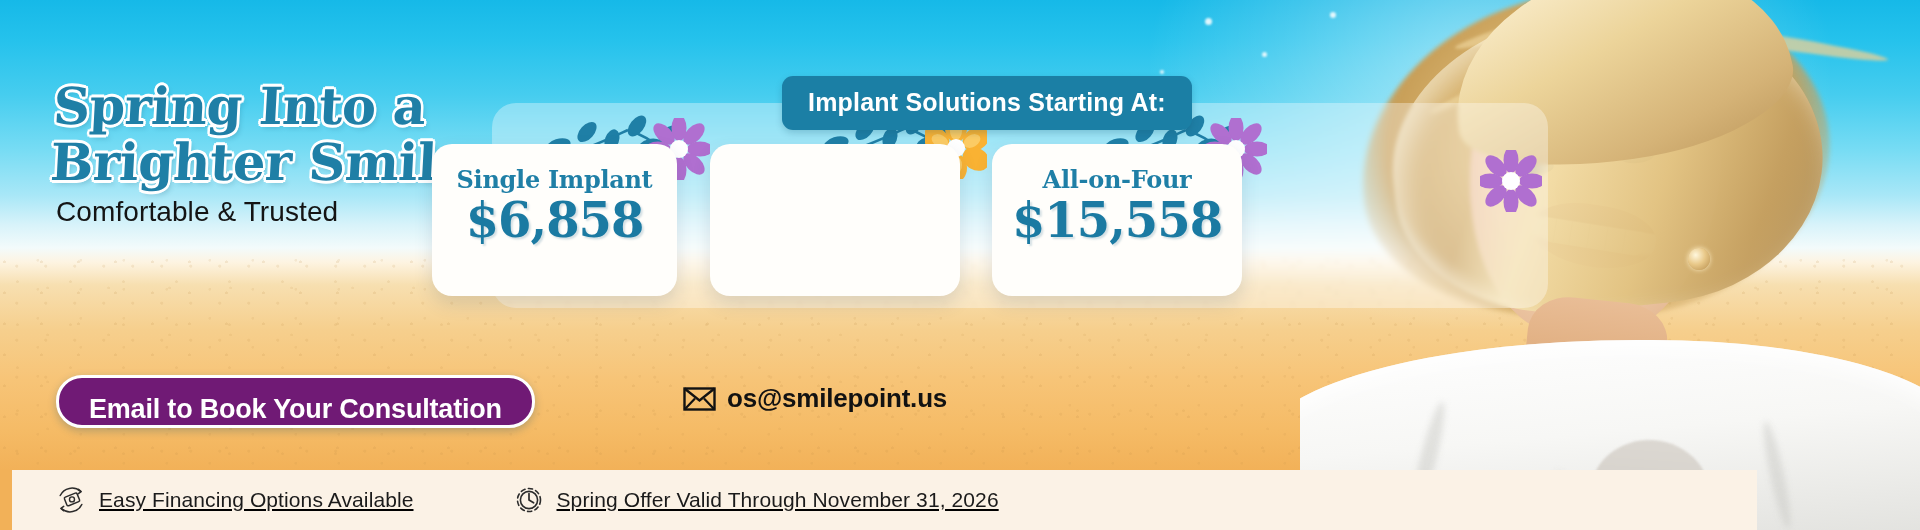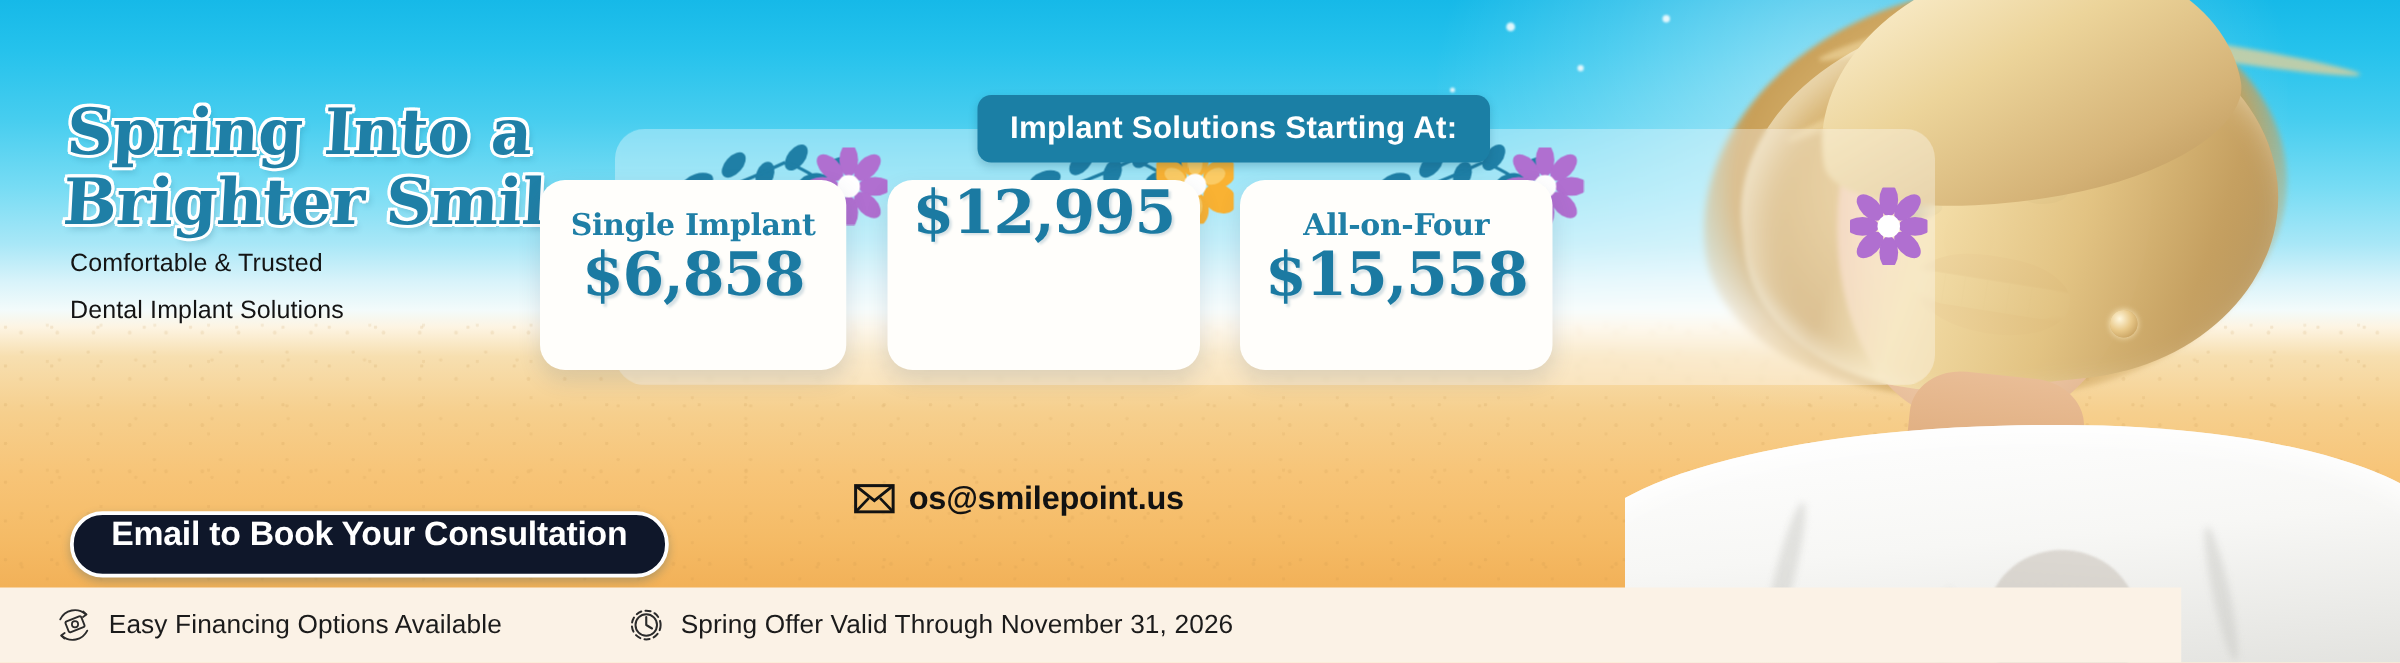--- a/index.html
+++ b/index.html
@@ -166,21 +166,21 @@
       -2px -2px 0 #ffffff, 2px -2px 0 #ffffff,
       -2px 2px 0 #ffffff, 2px 2px 0 #ffffff,
       0 -2.6px 0 #ffffff, 0 2.6px 0 #ffffff,
       -2.6px 0 0 #ffffff, 2.6px 0 0 #ffffff,
       3px 4px 5px rgba(16,80,110,.22);
     transform:skewX(-3deg);
   }
   .headline h1 .ln{display:block;}
   .subhead{
     position:absolute;left:56px;top:193px;width:470px;
-    font-size:20px;line-height:37px;color:#141414;font-weight:400;
+    font-size:28px;line-height:37px;color:#141414;font-weight:400;
     letter-spacing:.1px;
   }
   .subhead .ln{display:block;}
 
   
   .starting-badge{
     position:absolute;left:782px;top:76px;
     background:#1b7fa5;
     color:#ffffff;
     font-size:25px;font-weight:bold;letter-spacing:.2px;
@@ -228,42 +228,41 @@
 
   
   .deco{position:absolute;z-index:4;pointer-events:none;}
   .deco svg{display:block;}
 
   
   .cta-btn{
     position:absolute;left:56px;top:375px;
     height:47px;
     padding:0 30px;
-    display:flex;align-items:flex-start;
-    background:#0f172a;
+    display:flex;align-items:flex-end;
+    background:#701a75;
     border:3px solid #ffffff;
     border-radius:26px;
     color:#ffffff;
     font-size:27px;font-weight:bold;letter-spacing:-.2px;
     box-shadow:0 3px 8px rgba(20,80,110,.28);
     cursor:pointer;
-    margin-top:34px;
   }
   .email-row{
     position:absolute;left:651px;top:383px;
     display:flex;align-items:center;gap:11px;
     color:#121212;font-size:26px;font-weight:bold;letter-spacing:-.2px;padding-left:32px;
   }
   .env-icon{width:33px;height:24px;display:block;}
 
   
   .bottom-bar{
-    position:absolute;left:0;top:470px;width:1745px;height:60px;
+    position:absolute;left:12px;top:470px;width:1745px;height:60px;
     background:#fbf2e6;
-    display:flex;align-items:center;
+    display:flex;align-items:center;text-decoration:underline;
   }
   .bar-item{
     display:flex;align-items:center;gap:13px;
     font-size:21px;color:#1b1b1b;letter-spacing:.1px;
   }
   .bar-item.i0{margin-left:44px;}
   .bar-item.i1{margin-left:100px;}
   .bar-ico{width:30px;height:30px;display:block;}
 </style>
 </head>
@@ -312,21 +311,20 @@
   </div>
 
   <div class="headline">
     <h1>
       <span class="ln">Spring Into a</span>
       <span class="ln">Brighter Smile</span>
     </h1>
   </div>
   <div class="subhead">
     <span class="ln">Comfortable &amp; Trusted</span>
-    <span class="ln">Dental Implant Solutions</span>
   </div>
 
   <div class="price-panel"></div>
 
   <div class="starting-badge">Implant Solutions Starting At:</div>
 
   <div class="deco" style="left:542px;top:112px;">
     <svg width="140" height="56" viewBox="0 0 140 56">
       <g fill="#1f7fa6">
         <ellipse cx="16" cy="34" rx="13" ry="7" transform="rotate(-18 16 34)"></ellipse>
@@ -438,21 +436,20 @@
       <circle cx="31" cy="31" r="9" fill="#ffffff"></circle>
     </svg>
   </div>
 
   <div class="cards">
     <div class="card c0">
       <div class="label">Single Implant</div>
       <div class="price">$6,858</div>
     </div>
     <div class="card c1">
-      <div class="price">$12,995</div>
     </div>
     <div class="card c2">
       <div class="label">All-on-Four</div>
       <div class="price">$15,558</div>
     </div>
   </div>
 
   <div class="cta-btn">
     <span>Email to Book Your Consultation</span>
   </div>

